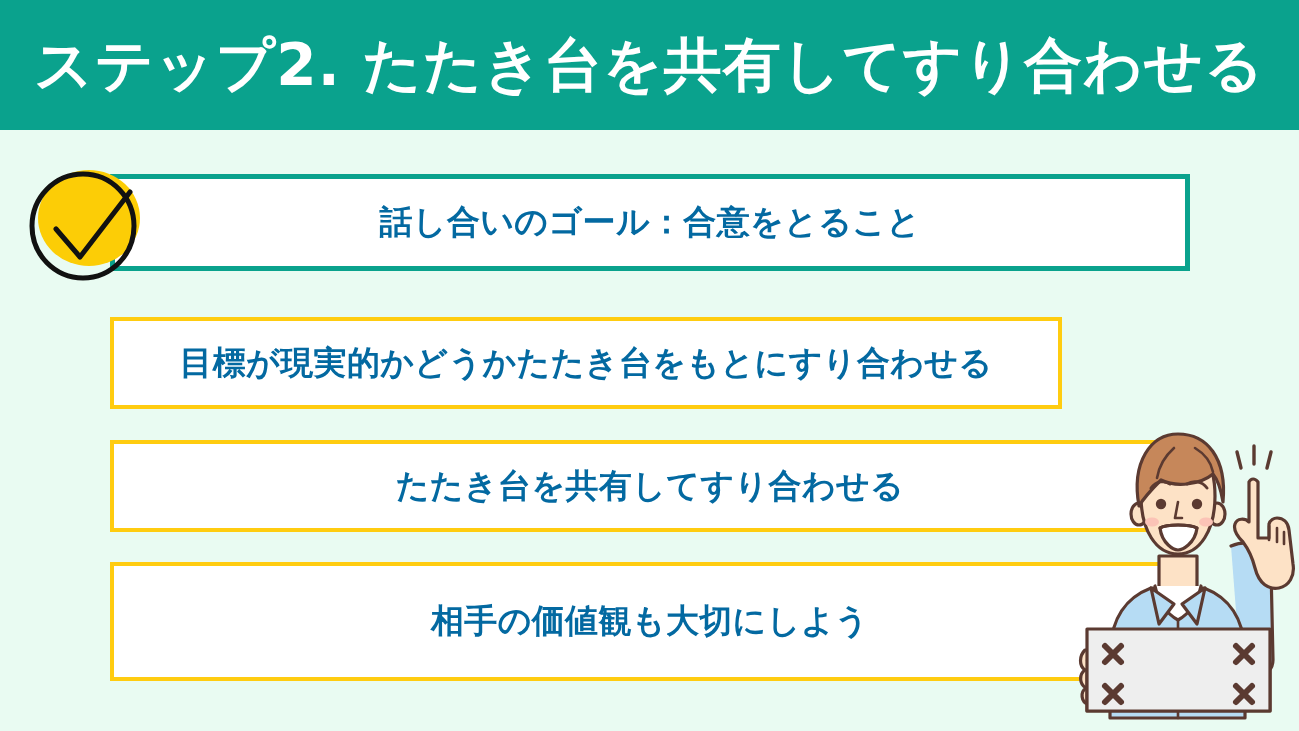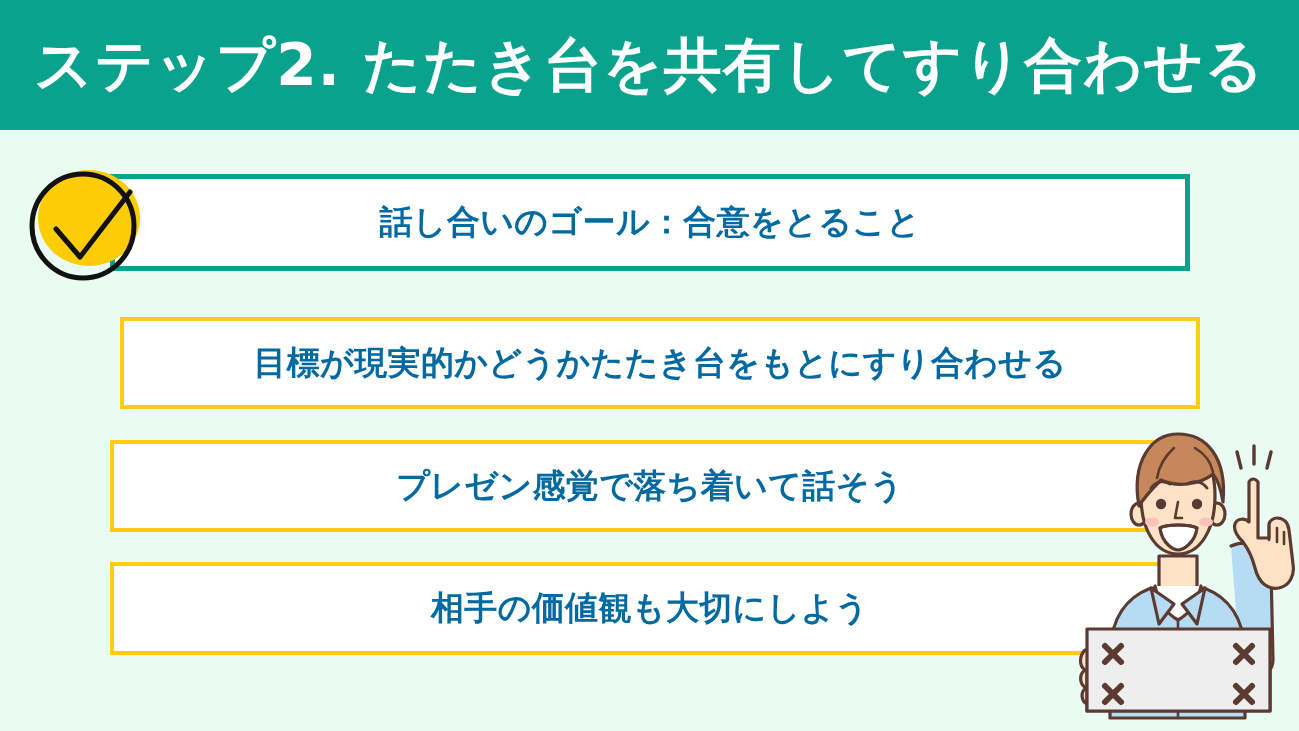--- a/index.html
+++ b/index.html
@@ -61,23 +61,23 @@
   .item-text {
     font-size: 33px;
     font-weight: bold;
     color: #0369a1;
     line-height: 1.1;
     white-space: nowrap;
     letter-spacing: 0.01em;
   }
 
   #box-0 { left: 110px; top: 174px;  width: 1080px; height: 97px; }
-  #box-1 { left: 120px; top: 317px;  width: 1080px; height: 92px; }
+  #box-1 { left: 110px; top: 317px;  width: 952px; height: 92px; }
   #box-2 { left: 110px; top: 440px;  width: 1080px; height: 92px; }
-  #box-3 { left: 110px; top: 562px;  width: 1080px; height: 93px; }
+  #box-3 { left: 110px; top: 562px;  width: 1080px; height: 119px; }
 
   
   .check-badge {
     position: absolute;
     left: 26px;
     top: 166px;
     width: 124px;
     height: 118px;
     z-index: 5;
   }
@@ -105,21 +105,21 @@
 
   <div class="item-box accent-teal" id="box-0">
     <span class="item-text">話し合いのゴール：合意をとること</span>
   </div>
 
   <div class="item-box accent-yellow" id="box-1">
     <span class="item-text">目標が現実的かどうかたたき台をもとにすり合わせる</span>
   </div>
 
   <div class="item-box accent-yellow" id="box-2">
-    <span class="item-text">プレゼン感覚で落ち着いて話そう</span>
+    <span class="item-text">たたき台を共有してすり合わせる</span>
   </div>
 
   <div class="item-box accent-yellow" id="box-3">
     <span class="item-text">相手の価値観も大切にしよう</span>
   </div>
 
   <div class="check-badge">
     <svg width="124" height="118" viewBox="0 0 124 118" xmlns="http://www.w3.org/2000/svg">
 
       <ellipse cx="63" cy="52" rx="51" ry="48" fill="#fccd06"></ellipse>

